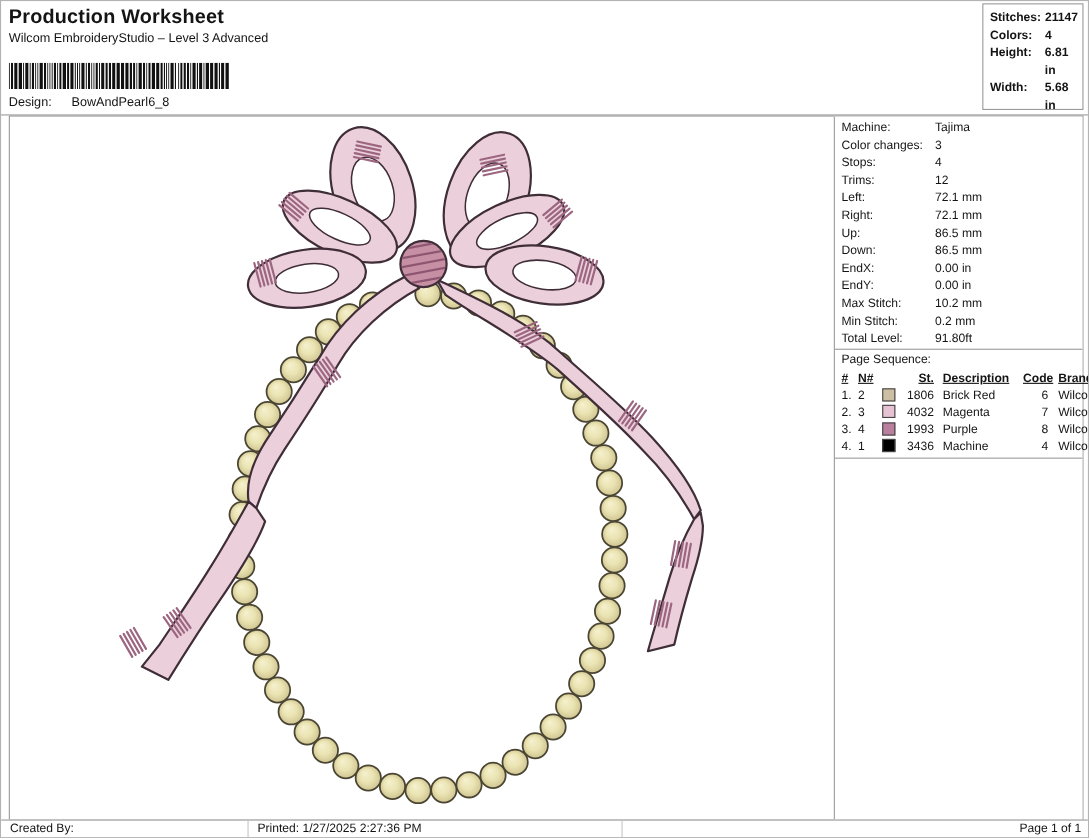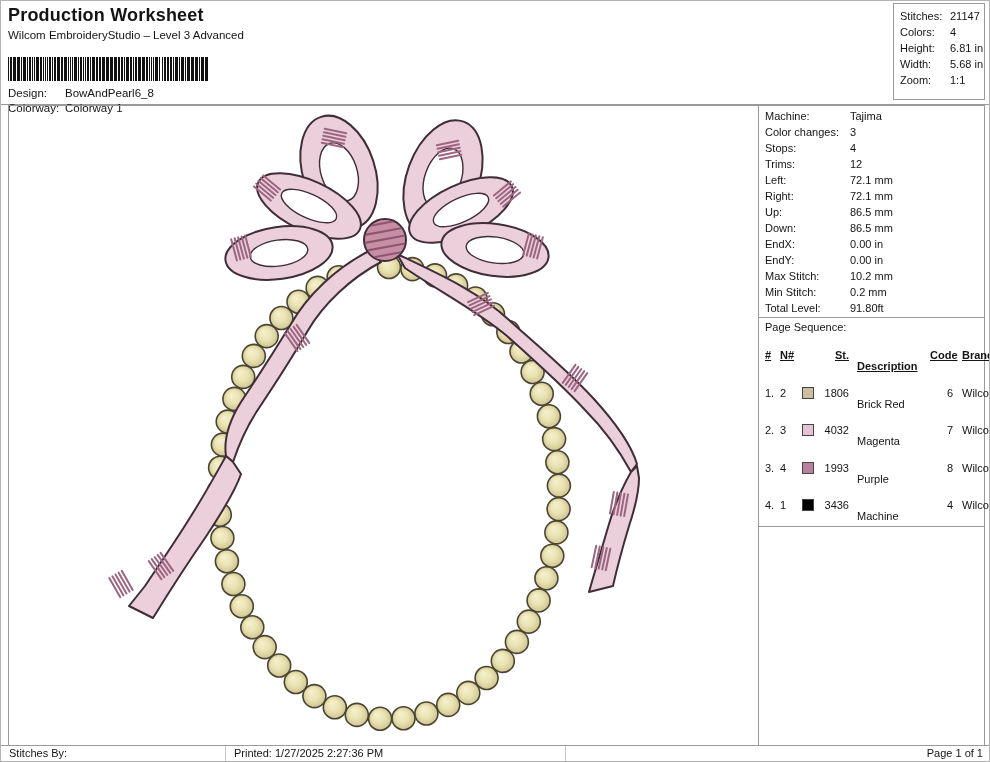--- a/index.html
+++ b/index.html
@@ -12,41 +12,41 @@
   .header{position:absolute; left:0; top:0; width:988px; height:103px; border-bottom:1px solid #9a9a9a;}
   .header-left{position:absolute; left:7px; top:2px;}
   .title{font-size:18px; font-weight:bold; margin:2px 0 3px 0; letter-spacing:.2px;}
   .subtitle{font-size:11.5px; margin-bottom:16px;}
   .barcode{display:flex; width:202px; height:24px; overflow:hidden; margin:1px 0 5px 0; background:#fff;}
   .barcode div{height:100%;}
   .id-row{font-size:11.5px; line-height:15px; display:flex;}
   .id-row .k{width:57px;}
   .stats-box{
     position:absolute; right:4px; top:2px; width:92px; height:97px;
-    border:1px solid #9a9a9a; box-sizing:border-box; padding:4px 0 0 6px; font-size:11px;
+    border:1px solid #9a9a9a; box-sizing:border-box; padding:4px 0 0 6px; font-size:11px;font-weight:bold;
   }
   .kv{display:flex; line-height:16px;}
   .stats-box .kv .k{width:50px;}
   
   .main{position:absolute; left:7px; top:104px; width:977px; height:641px; border:1px solid #9a9a9a; box-sizing:border-box;}
   .design-svg{position:absolute; left:0; top:0;}
   .info-panel{
     position:absolute; left:749px; top:0; right:0; bottom:0;
     border-left:1px solid #9a9a9a; font-size:11px; background:#fff;
   }
   .info-rows{padding:2px 0 0 6px;}
   .info-rows .kv{line-height:16px;}
   .info-rows .kv .k{width:85px;}
   .stop-sec{border-top:1px solid #9a9a9a; border-bottom:1px solid #9a9a9a; margin-top:1px; padding-bottom:1px;}
   .stop-title{padding:2px 0 2px 6px; line-height:15px;}
   .stop-grid{padding-left:6px;}
   .trow{display:grid; grid-template-columns:15px 22px 17px 33px 78px 26px 1fr; line-height:15.5px; align-items:center;}
   .trow.head span{font-weight:bold; text-decoration:underline;}
   .trow .c-st,.trow .c-code{text-align:right; padding-right:3px;}
-  .trow .c-desc{padding-left:5px;margin-top:22px;}
+  .trow .c-desc{padding-left:5px;}
   .trow .c-brand{padding-left:6px;}
   .swatch{display:inline-block; width:10px; height:10px; border:1px solid #444; vertical-align:middle; margin-top:-2px;}
   
   .footer{
     position:absolute; left:0; right:0; bottom:0; height:15px;
     border-top:1px solid #9a9a9a; display:flex; font-size:11px; line-height:14px; background:#fff;
   }
   .footer .cell{box-sizing:border-box; border-right:1px solid #c6c6c6; padding-left:8px; overflow:hidden; white-space:nowrap;}
   .footer .c1{width:225px;}
   .footer .c2{width:350px;}
@@ -203,24 +203,20 @@
           <div style="width: 1px; background: rgb(255, 255, 255);"></div>
           <div style="width: 1px; background: rgb(17, 17, 17);"></div>
           <div style="width: 1px; background: rgb(255, 255, 255);"></div>
           <div style="width: 3px; background: rgb(17, 17, 17);"></div>
           <div style="width: 1px; background: rgb(255, 255, 255);"></div>
           <div style="width: 3px; background: rgb(17, 17, 17);"></div>
         </div>
       <div class="id-row">
         <span class="k">Design:</span>
         <span class="v">BowAndPearl6_8</span>
-      </div>
-      <div class="id-row">
-        <span class="k">Colorway:</span>
-        <span class="v">Colorway 1</span>
       </div>
     </div>
     <div class="stats-box" id="stats-box">
         <div class="kv">
           <span class="k">Stitches:</span>
           <span class="v">21147</span>
         </div>
         <div class="kv">
           <span class="k">Colors:</span>
           <span class="v">4</span>
@@ -554,18 +550,18 @@
               <span class="c-desc">Machine</span>
               <span class="c-code">4</span>
               <span class="c-brand">Wilcom</span>
             </div>
           </div>
       </div>
     </div>
   </div>
 
   <div class="footer">
-    <div class="cell c1">Stitches By:</div>
+    <div class="cell c1">Created By:</div>
     <div class="cell c3">Printed: 1/27/2025 2:27:36 PM</div>
     <div class="cell c4">Page 1 of 1</div>
   </div>
 
 </div>
 
 </body></html>

